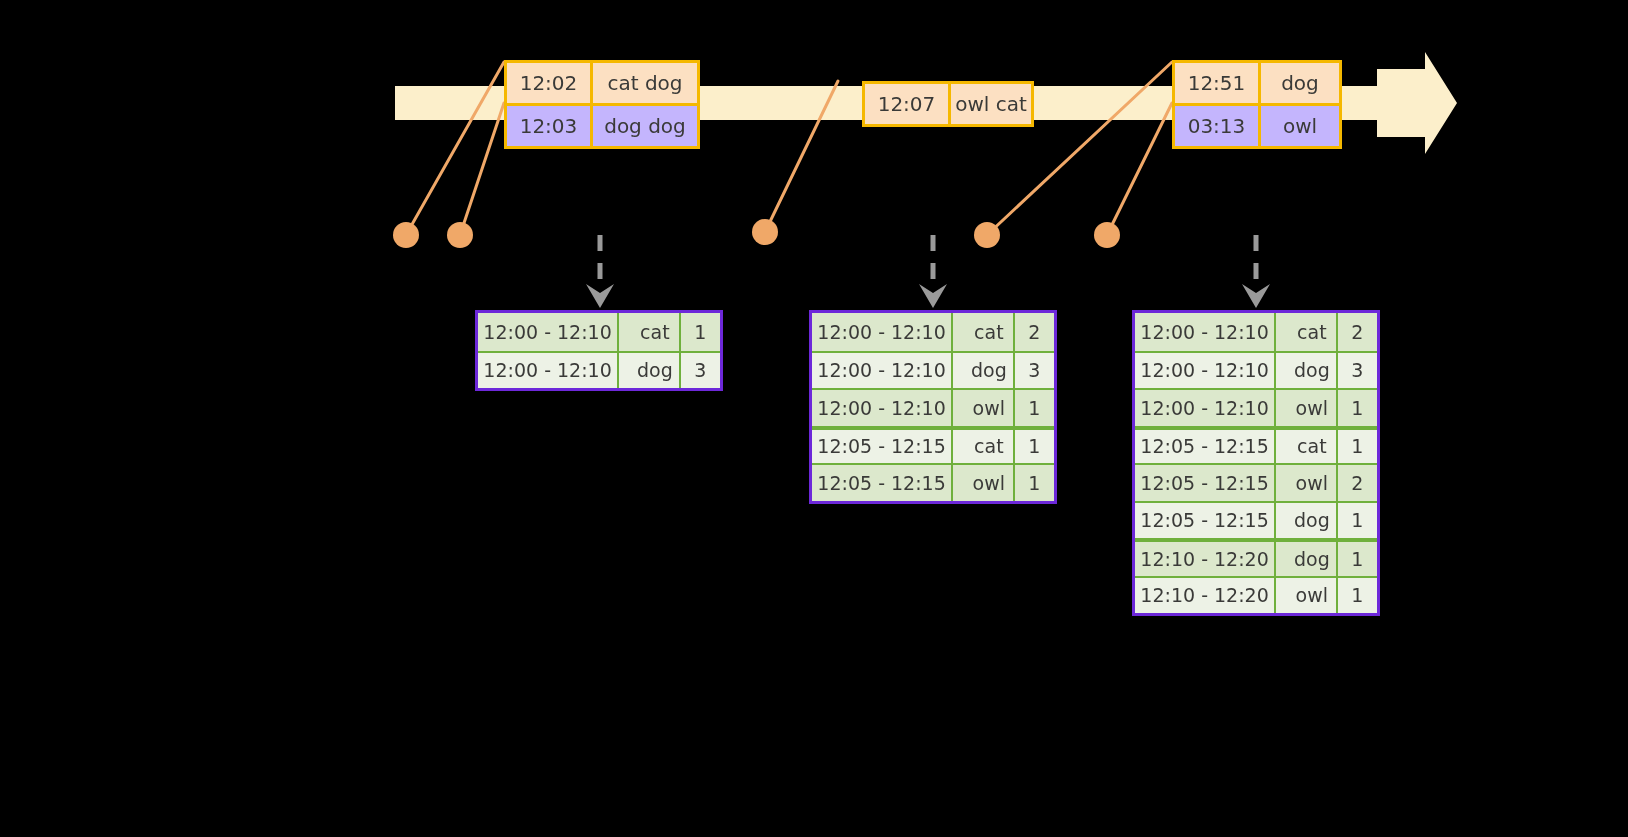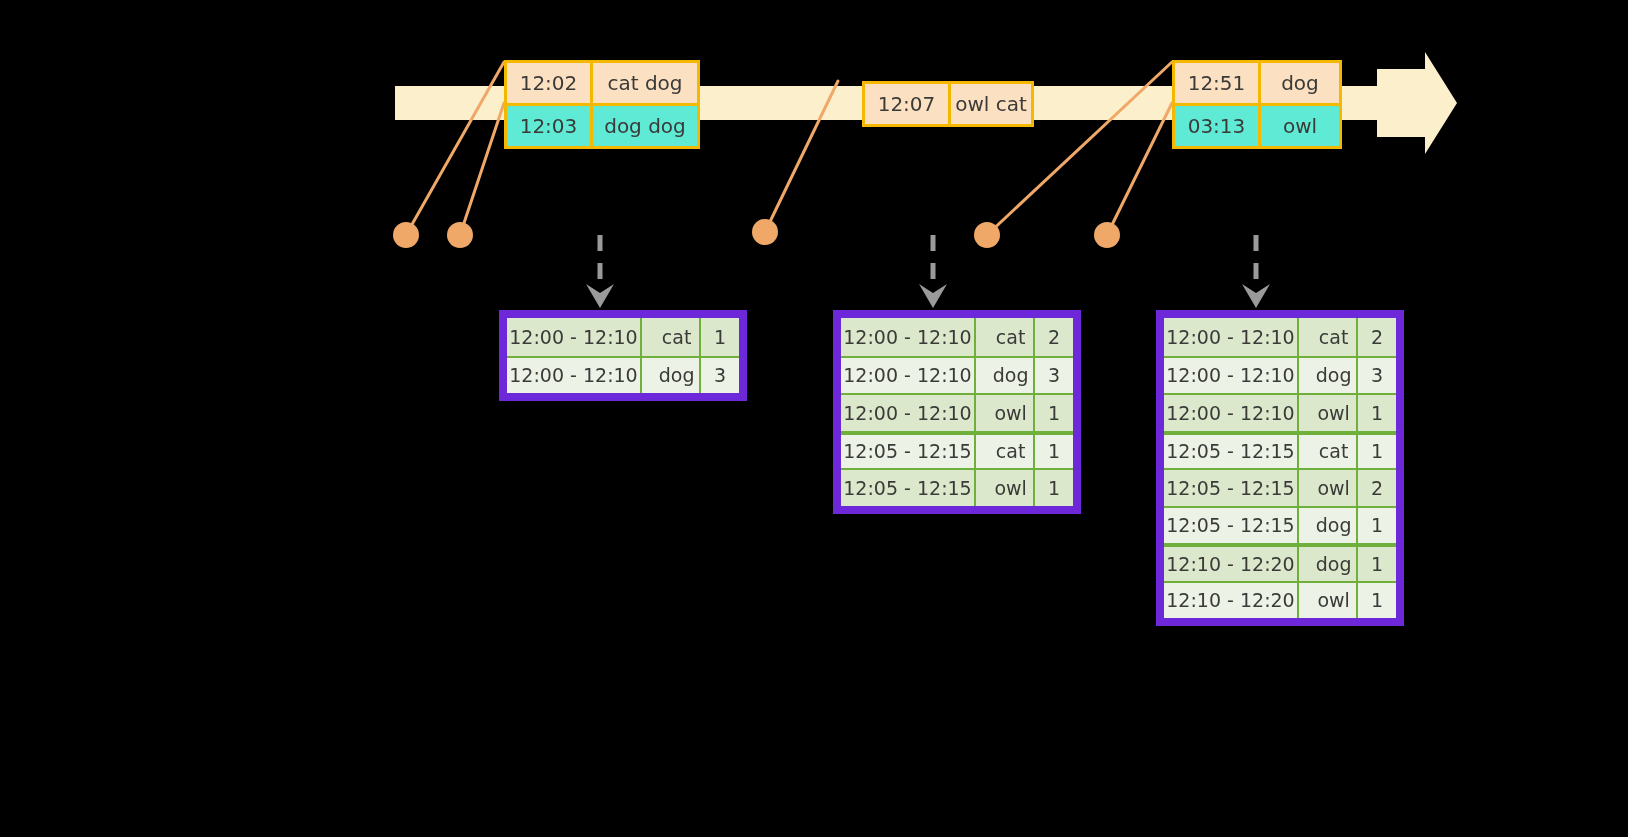--- a/index.html
+++ b/index.html
@@ -42,21 +42,21 @@
   }
   .event-row {
     display: flex;
     flex-direction: row;
     height: 40px;
   }
   .event-row + .event-row {
     border-top: 3px solid #F5B800;
   }
   .event-row.shade-a { background: #FCE0C2; }
-  .event-row.shade-b { background: #5eead4; }
+  .event-row.shade-b { background: #c4b5fd; }
   .event-time {
     width: 86px;
     display: flex;
     align-items: center;
     justify-content: center;
     font-size: 20px;
     color: #3A3A38;
     border-right: 3px solid #F5B800;
     box-sizing: border-box;
   }
@@ -66,26 +66,25 @@
     align-items: center;
     justify-content: center;
     font-size: 20px;
     color: #3A3A38;
     box-sizing: border-box;
   }
 
   
   .result-table {
     position: absolute;
-    border: 8px solid #6d28d9;
+    border: 3px solid #6d28d9;
     box-sizing: border-box;
     background: #E9F0E0;
     display: flex;
     flex-direction: column;
-    margin-left: 24px;
   }
   .res-row {
     display: flex;
     flex-direction: row;
     height: 37.5px;
     box-sizing: border-box;
   }
   .res-row.shade-a { background: #DCE8CC; }
   .res-row.shade-b { background: #EDF2E6; }
   .res-row + .res-row { border-top: 2px solid #6FB03C; }

